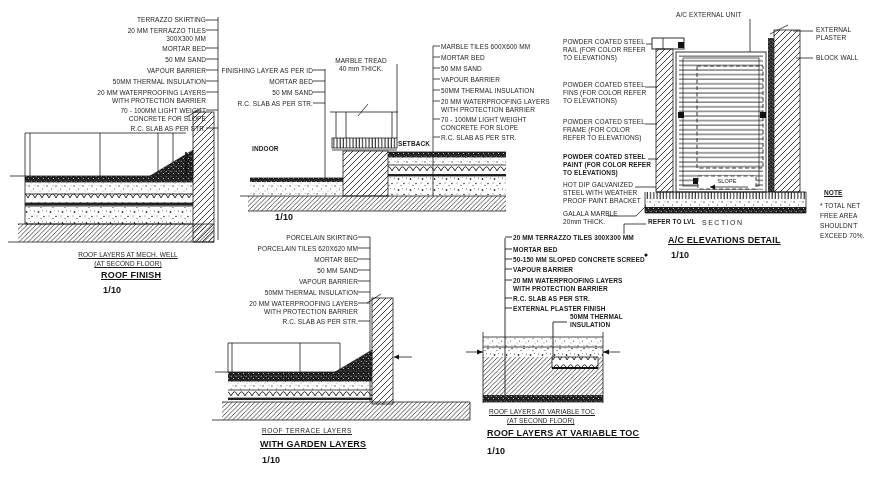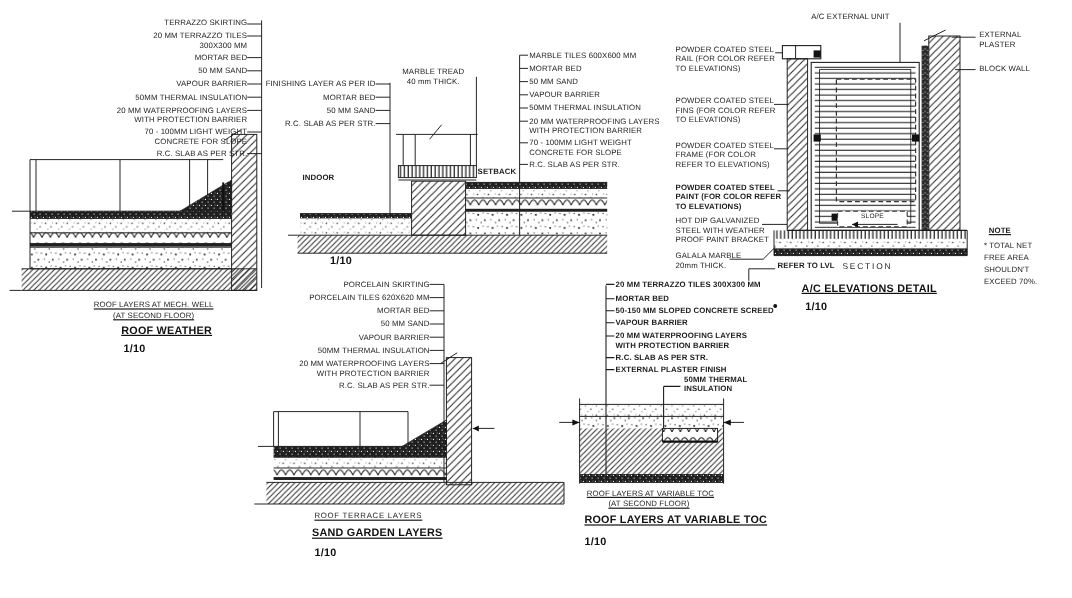--- a/index.html
+++ b/index.html
@@ -189,21 +189,21 @@
 <div class="t r" style="left:66px;top:56px;width:140px">50 MM SAND</div>
 <div class="t r" style="left:66px;top:67px;width:140px">VAPOUR BARRIER</div>
 <div class="t r" style="left:66px;top:78px;width:140px">50MM THERMAL INSULATION</div>
 <div class="t r" style="left:66px;top:89px;width:140px">20 MM WATERPROOFING LAYERS
 WITH PROTECTION BARRIER</div>
 <div class="t r" style="left:66px;top:107px;width:140px">70 - 100MM LIGHT WEIGHT
 CONCRETE FOR SLOPE</div>
 <div class="t r" style="left:66px;top:125px;width:140px">R.C. SLAB AS PER STR.</div>
 <div class="t c u" style="left:56px;top:251px;width:144px">ROOF LAYERS AT MECH. WELL</div>
 <div class="t c u" style="left:56px;top:260px;width:144px">(AT SECOND FLOOR)</div>
-<div class="big u" style="left:101px;top:270px">ROOF WEATHER</div>
+<div class="big u" style="left:101px;top:270px">ROOF FINISH</div>
 <div class="big" style="left:103px;top:285px">1/10</div>
 
 <div class="t r" style="left:203px;top:67px;width:110px">FINISHING LAYER AS PER ID</div>
 <div class="t r" style="left:203px;top:78px;width:110px">MORTAR BED</div>
 <div class="t r" style="left:203px;top:89px;width:110px">50 MM SAND</div>
 <div class="t r" style="left:203px;top:100px;width:110px">R.C. SLAB AS PER STR.</div>
 <div class="t c" style="left:328px;top:57px;width:66px">MARBLE TREAD
 40 mm THICK.</div>
 <div class="t b" style="left:252px;top:145px">INDOOR</div>
 <div class="t b" style="left:398px;top:140px">SETBACK</div>
@@ -254,21 +254,21 @@
 <div class="t r" style="left:216px;top:234px;width:142px">PORCELAIN SKIRTING</div>
 <div class="t r" style="left:216px;top:245px;width:142px">PORCELAIN TILES 620X620 MM</div>
 <div class="t r" style="left:216px;top:256px;width:142px">MORTAR BED</div>
 <div class="t r" style="left:216px;top:267px;width:142px">50 MM SAND</div>
 <div class="t r" style="left:216px;top:278px;width:142px">VAPOUR BARRIER</div>
 <div class="t r" style="left:216px;top:289px;width:142px">50MM THERMAL INSULATION</div>
 <div class="t r" style="left:216px;top:300px;width:142px">20 MM WATERPROOFING LAYERS
 WITH PROTECTION BARRIER</div>
 <div class="t r" style="left:216px;top:318px;width:142px">R.C. SLAB AS PER STR.</div>
 <div class="t u" style="left:262px;top:427px;letter-spacing:.6px">ROOF TERRACE LAYERS</div>
-<div class="big u" style="left:260px;top:439px">SAND GARDEN LAYERS</div>
+<div class="big u" style="left:260px;top:439px">WITH GARDEN LAYERS</div>
 <div class="big" style="left:262px;top:455px">1/10</div>
 
 <div class="t b" style="left:513px;top:234px">20 MM TERRAZZO TILES 300X300 MM</div>
 <div class="t b" style="left:513px;top:246px">MORTAR BED</div>
 <div class="t b" style="left:513px;top:256px">50-150 MM SLOPED CONCRETE SCREED</div>
 <div class="t b" style="left:513px;top:266px">VAPOUR BARRIER</div>
 <div class="t b" style="left:513px;top:277px">20 MM WATERPROOFING LAYERS
 WITH PROTECTION BARRIER</div>
 <div class="t b" style="left:513px;top:295px">R.C. SLAB AS PER STR.</div>
 <div class="t b" style="left:513px;top:305px">EXTERNAL PLASTER FINISH</div>

